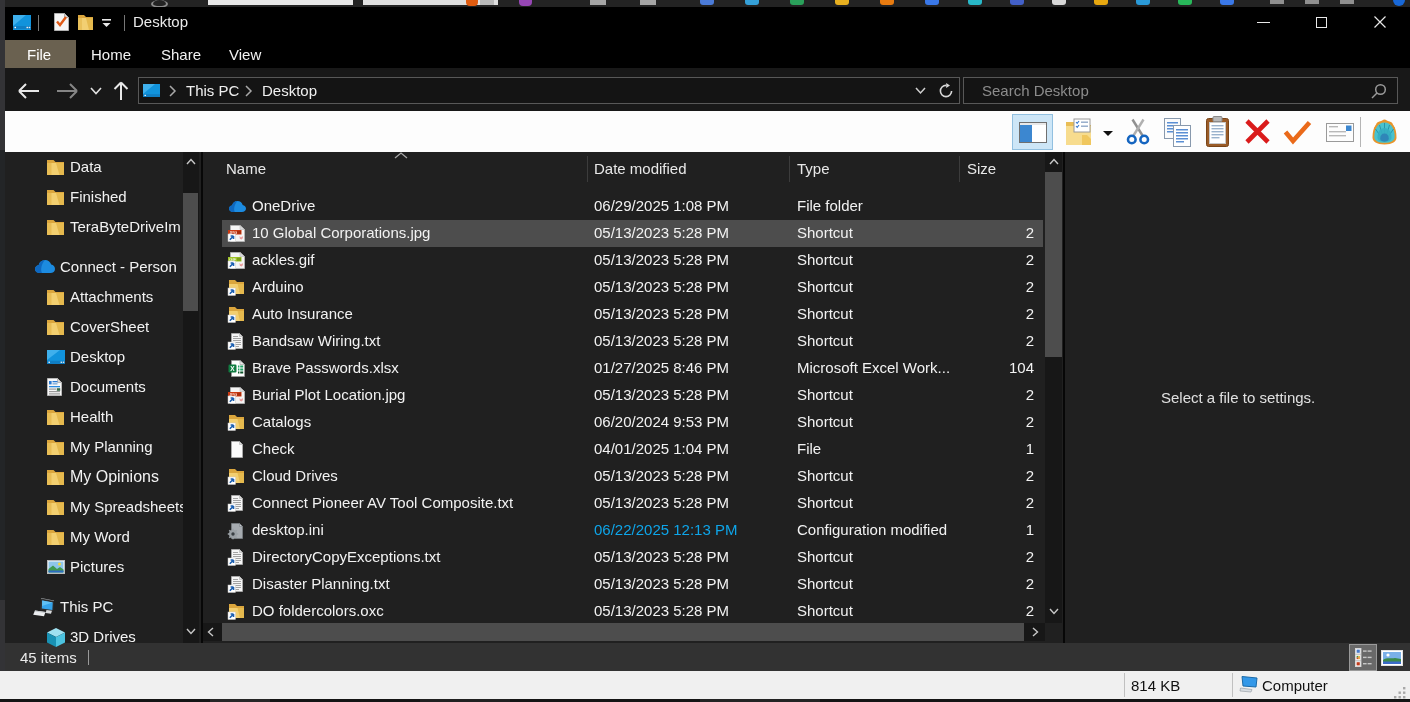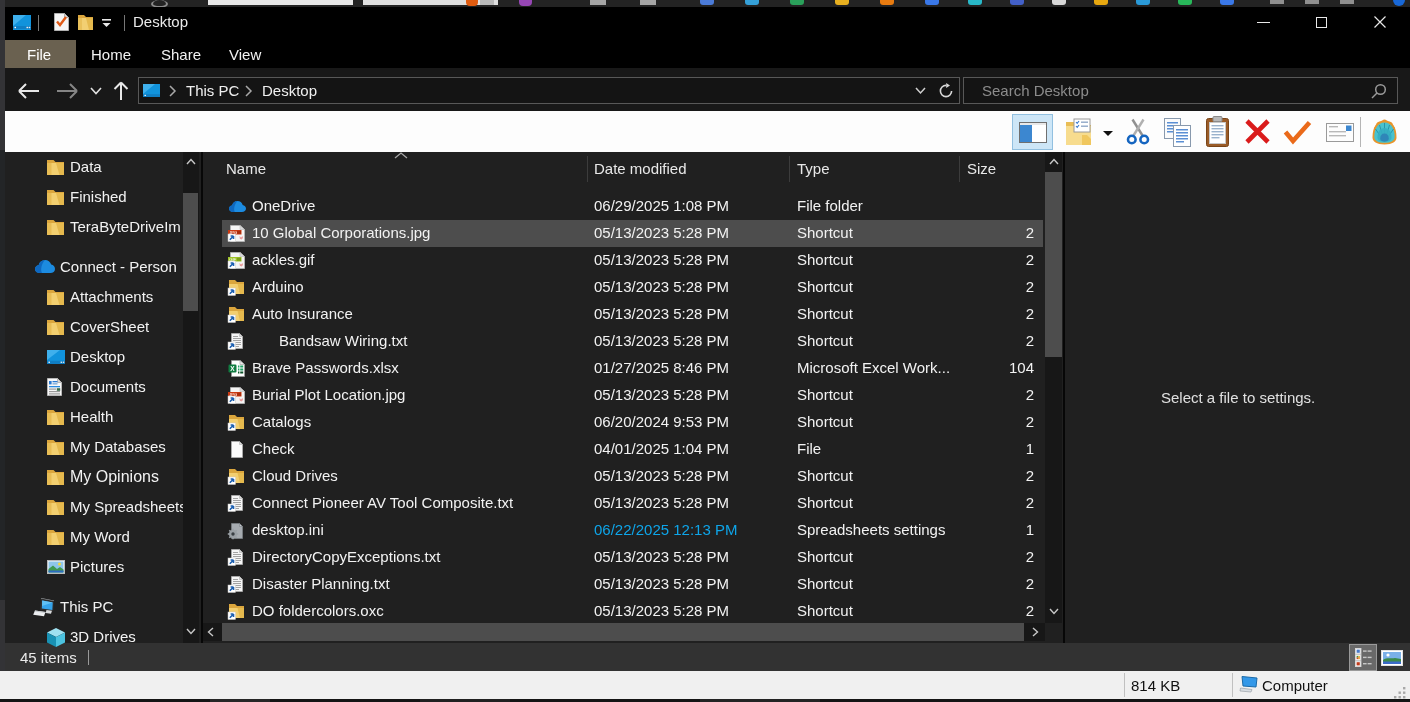--- a/index.html
+++ b/index.html
@@ -278,21 +278,21 @@
         <path d="M0 4 H4.5 V16 H0 Z" fill="#e8bd55"></path>
         <path d="M9 4 H17 V16 H12.5 Z" fill="#e5b94e"></path>
       </svg>
       <div class="t" style="left:70px;top:408px;font-size:15px;color:#f2f2f2;max-width:113px;overflow:hidden;">Health</div>
       <svg class="abs" style="left:47px;top:439px" width="17" height="16" viewBox="0 0 17 16">
         <path d="M0 1 H6.5 L8.5 3 H17 V16 H0 Z" fill="#dba63d"></path>
         <path d="M0 4 H17 V16 H0 Z" fill="#f3cf70"></path>
         <path d="M0 4 H4.5 V16 H0 Z" fill="#e8bd55"></path>
         <path d="M9 4 H17 V16 H12.5 Z" fill="#e5b94e"></path>
       </svg>
-      <div class="t" style="left:70px;top:438px;font-size:15px;color:#f2f2f2;max-width:113px;overflow:hidden;">My Databases</div>
+      <div class="t" style="left:70px;top:438px;font-size:15px;color:#f2f2f2;max-width:113px;overflow:hidden;">My Planning</div>
       <svg class="abs" style="left:47px;top:469px" width="17" height="16" viewBox="0 0 17 16">
         <path d="M0 1 H6.5 L8.5 3 H17 V16 H0 Z" fill="#dba63d"></path>
         <path d="M0 4 H17 V16 H0 Z" fill="#f3cf70"></path>
         <path d="M0 4 H4.5 V16 H0 Z" fill="#e8bd55"></path>
         <path d="M9 4 H17 V16 H12.5 Z" fill="#e5b94e"></path>
       </svg>
       <div class="t" style="left:70px;top:468px;font-size:16px;color:#f2f2f2;max-width:113px;overflow:hidden;">My Opinions</div>
       <svg class="abs" style="left:47px;top:499px" width="17" height="16" viewBox="0 0 17 16">
         <path d="M0 1 H6.5 L8.5 3 H17 V16 H0 Z" fill="#dba63d"></path>
         <path d="M0 4 H17 V16 H0 Z" fill="#f3cf70"></path>
@@ -433,21 +433,21 @@
             <rect x="5" y="5" width="8" height="0.9"></rect>
             <rect x="5" y="7" width="8" height="0.9"></rect>
             <rect x="5" y="9" width="8" height="0.9"></rect>
             <rect x="5" y="11" width="8" height="0.9"></rect>
             <rect x="5" y="13" width="6" height="0.9"></rect>
           </g>
           <rect x="0" y="9" width="7.5" height="7.5" fill="#fff" stroke="#c8c8c8" stroke-width="0.5"></rect>
           <path d="M1.8 14.8 L5.5 11 M5.5 11 L2.6 11 M5.5 11 L5.5 13.9" stroke="#1c5fb0" stroke-width="1.6" fill="none"></path>
         </svg>
       </div>
-      <div class="t" style="left:252px;top:331.5px;font-size:15px;color:#f2f2f2;margin-left:27px;">Bandsaw Wiring.txt</div>
+      <div class="t" style="left:252px;top:331.5px;font-size:15px;color:#f2f2f2;">Bandsaw Wiring.txt</div>
       <div class="t" style="left:594px;top:331.5px;font-size:15px;color:#f2f2f2;">05/13/2023 5:28 PM</div>
       <div class="t" style="left:797px;top:331.5px;font-size:15px;color:#f2f2f2;">Shortcut</div>
       <div class="t" style="left:934px;top:331.5px;width:100px;text-align:right;font-size:15px;color:#f2f2f2;">2</div>
       <div class="abs" style="left:228px;top:359.5px;width:17px;height:17px;">
         <svg width="17" height="17" viewBox="0 0 17 17">
           <path d="M3.5 0.5 H12 L16.5 4.5 V16.5 H3.5 Z" fill="#fdfdfd" stroke="#9a9a9a" stroke-width="0.8"></path>
           <path d="M12 0.5 V4.5 H16.5 Z" fill="#eee" stroke="#9a9a9a" stroke-width="0.6"></path>
           <rect x="0.5" y="4.5" width="8" height="8" rx="1.2" fill="#107c41"></rect>
           <text x="2.2" y="11" font-size="6.5" font-weight="bold" fill="#fff" font-family="Liberation Sans">X</text>
           <g fill="#21a366">
@@ -547,21 +547,21 @@
               <path d="M-0.2 12 H10.2"></path>
               <path d="M1.3 8.3 L8.7 15.7"></path>
               <path d="M8.7 8.3 L1.3 15.7"></path>
             </g>
             <circle cx="5" cy="12" r="1.7" fill="#3a3f44"></circle>
           </g>
         </svg>
       </div>
       <div class="t" style="left:252px;top:520.5px;font-size:15px;color:#f2f2f2;">desktop.ini</div>
       <div class="t" style="left:594px;top:520.5px;font-size:15px;color:#0ea5e9;">06/22/2025 12:13 PM</div>
-      <div class="t" style="left:797px;top:520.5px;font-size:15px;color:#f2f2f2;">Spreadsheets settings</div>
+      <div class="t" style="left:797px;top:520.5px;font-size:15px;color:#f2f2f2;">Configuration modified</div>
       <div class="t" style="left:934px;top:520.5px;width:100px;text-align:right;font-size:15px;color:#f2f2f2;">1</div>
       <div class="abs" style="left:228px;top:548.5px;width:17px;height:17px;">
         <svg width="17" height="17" viewBox="0 0 17 17">
           <path d="M3.5 0.5 H11.5 L14.5 3.5 V15.5 H3.5 Z" fill="#f6f6f6" stroke="#b0b0b0" stroke-width="0.8"></path>
           <path d="M11.5 0.5 V3.5 H14.5 Z" fill="#dcdcdc" stroke="#b0b0b0" stroke-width="0.6"></path>
           <g fill="#9a9a9a">
             <rect x="5" y="3" width="5" height="0.9"></rect>
             <rect x="5" y="5" width="8" height="0.9"></rect>
             <rect x="5" y="7" width="8" height="0.9"></rect>
             <rect x="5" y="9" width="8" height="0.9"></rect>

